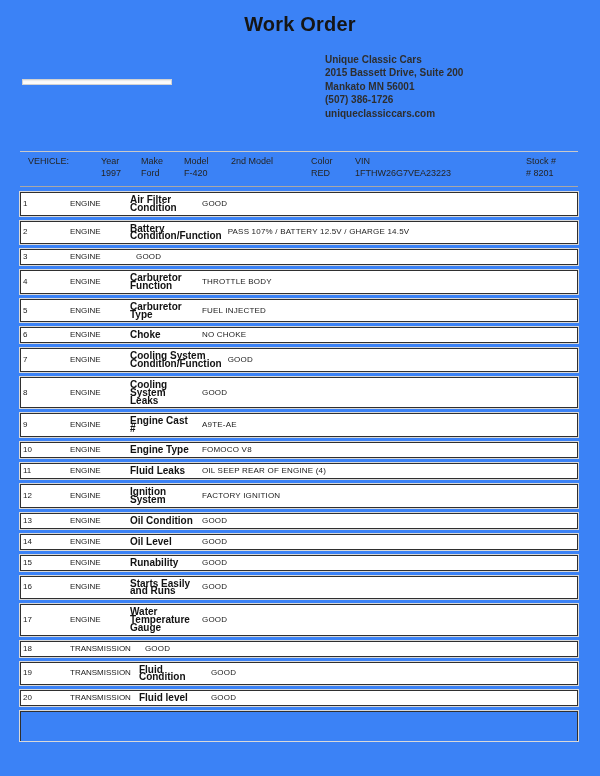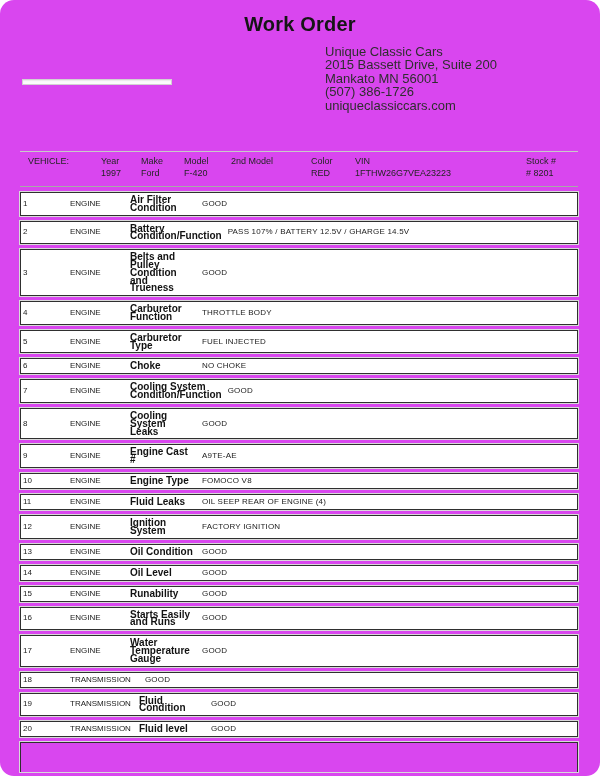--- a/index.html
+++ b/index.html
@@ -4,39 +4,39 @@
 <style>
   * { margin: 0; padding: 0; box-sizing: border-box; }
   html, body { background: #ffffff; }
   body {
     width: 600px; height: 776px;
     font-family: "Liberation Sans", sans-serif;
     color: #1c1c1c;
     overflow: hidden;
     position: relative;
   }
-  .page { position: absolute; inset: 0; background: #d946ef; border-radius: 14px; }
+  .page { position: absolute; inset: 0; background: #3b82f6; }
 
   
   .doc-title {
     position: absolute; top: 13px; left: 0; width: 100%;
     text-align: center;
     font-size: 20px; font-weight: bold; color: #151515;
     letter-spacing: 0.2px;
   }
   .empty-field-bar {
     position: absolute; left: 22px; top: 79px;
     width: 150px; height: 6px;
     background: #fbfbfb;
     border: 1px solid #d2d2d2;
     box-shadow: inset 0 1px 1px #eaeaea;
   }
   .company {
-    position: absolute; left: 325px; top: 45px;
-    font-size: 13px; line-height: 13.4px; color: #2e2e2e;
+    position: absolute; left: 325px; top: 53px;
+    font-size: 10px; line-height: 13.4px; color: #2e2e2e; font-weight: bold;
   }
 
   
   .hr-top {
     position: absolute; left: 20px; top: 151px; width: 558px; height: 0;
     border-top: 1px solid #c9c9c9;
   }
   .hr-under-vehicle {
     position: absolute; left: 20px; top: 186px; width: 558px; height: 0;
     border-top: 1px solid #a8a8a8;
@@ -163,24 +163,20 @@
     <span class="cell num">2</span>
     <span class="cell cat">ENGINE</span>
     <span class="cell item">Battery
 Condition/Function</span>
     <span class="cell val">PASS 107% / BATTERY 12.5V / GHARGE 14.5V</span>
   </div>
 
   <div class="row">
     <span class="cell num">3</span>
     <span class="cell cat">ENGINE</span>
-    <span class="cell item">Belts and
-Pulley
-Condition and
-Trueness</span>
     <span class="cell val">GOOD</span>
   </div>
 
   <div class="row">
     <span class="cell num">4</span>
     <span class="cell cat">ENGINE</span>
     <span class="cell item">Carburetor
 Function</span>
     <span class="cell val">THROTTLE BODY</span>
   </div>

